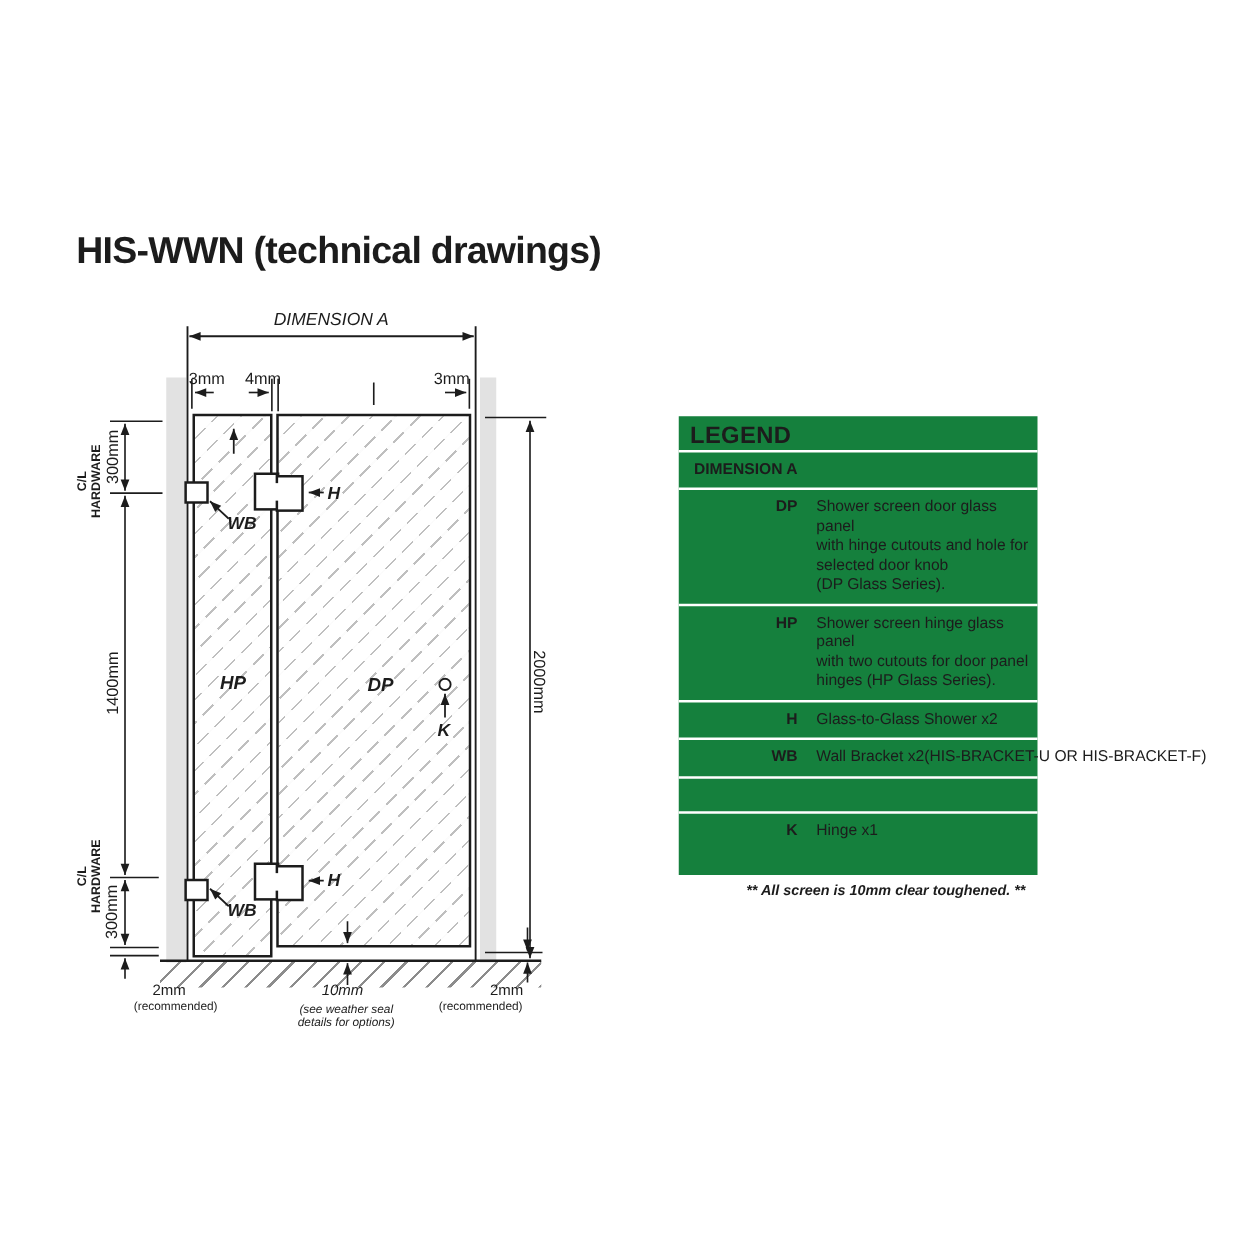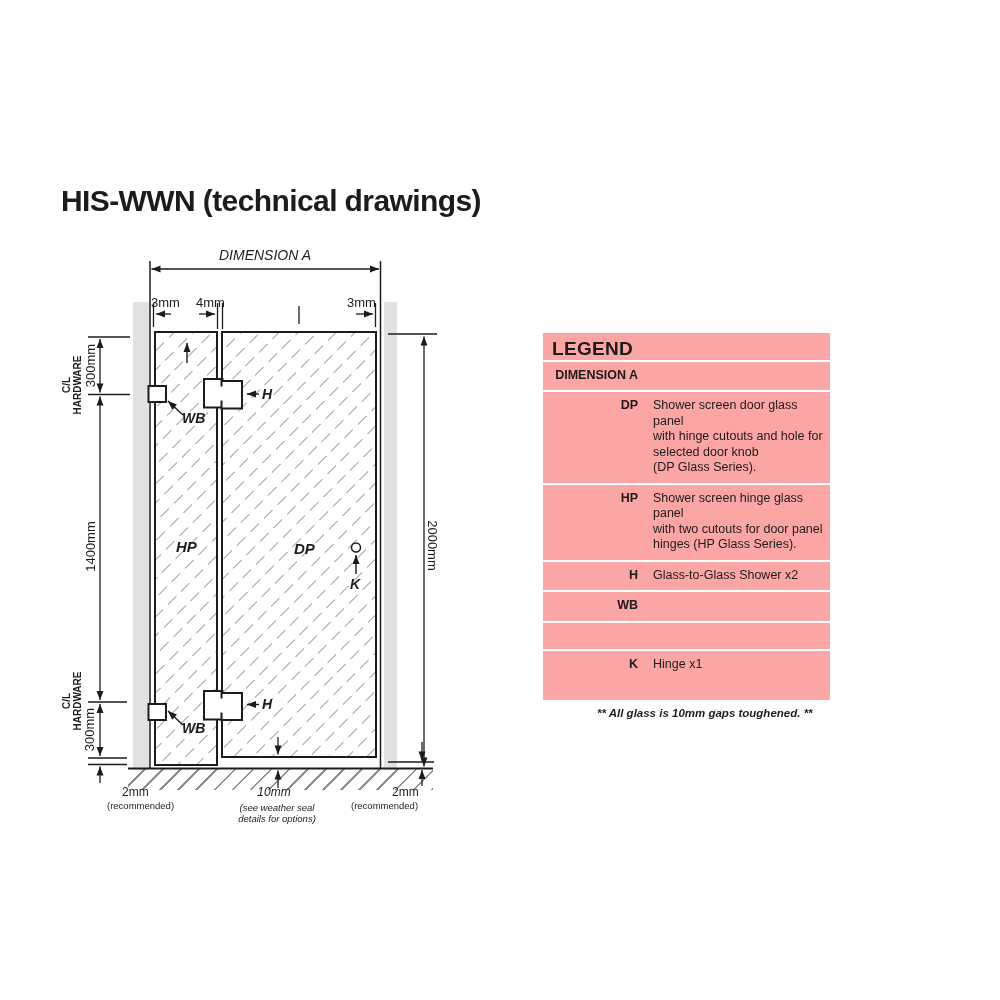--- a/index.html
+++ b/index.html
@@ -29,21 +29,21 @@
   .ital{font-style:italic;}
   .bi{font-weight:700;font-style:italic;font-size:14px;}
   .vlabel{position:absolute;text-align:center;transform:rotate(-90deg);transform-origin:center;
           font-size:13px;white-space:pre-line;line-height:11px;}
   .vlabel-cw{transform:rotate(90deg);}
   .clhw{font-size:10px;font-weight:700;line-height:11px;}
   .note{font-size:9.5px;white-space:pre-line;line-height:11px;}
   .mmval{font-size:12px;}
 
   
-  #legend{left:543px;top:333px;width:287px;height:367px;background:#fca5a5;font-size:12.5px;line-height:15.5px;}
+  #legend{left:543px;top:333px;width:287px;height:367px;background:#15803d;font-size:12.5px;line-height:15.5px;}
   #legend-title{font-size:19px;font-weight:700;padding:8px 0 3px 9px;letter-spacing:.3px;}
   .lrow{display:flex;border-top:2px solid #ffffff;padding:6px 0 7px 0;}
   .lterm{width:95px;text-align:right;font-weight:700;flex:none;}
   .ldesc{margin-left:15px;width:177px;white-space:pre-line;}
   .lrow.nowrap .ldesc{white-space:nowrap;width:auto;overflow:visible;}
   .lrow.empty{min-height:13px;}
   .lrow.last{min-height:23px;}
   #legend-footnote{left:597px;top:707px;font-size:11.5px;font-style:italic;font-weight:700;white-space:nowrap;}
 </style>
 </head>
@@ -189,25 +189,26 @@
       <div class="ldesc">Shower screen hinge glass panel
 with two cutouts for door panel
 hinges (HP Glass Series).</div>
     </div>
     <div class="lrow">
       <div class="lterm">H</div>
       <div class="ldesc">Glass-to-Glass Shower x2</div>
     </div>
     <div class="lrow nowrap">
       <div class="lterm">WB</div>
+      <div class="ldesc">Wall Bracket x2(HIS-BRACKET-U OR HIS-BRACKET-F)</div>
     </div>
     <div class="lrow empty">
       <div class="lterm"></div>
       <div class="ldesc"></div>
     </div>
     <div class="lrow last">
       <div class="lterm">K</div>
       <div class="ldesc">Hinge x1</div>
     </div>
   </div>
-  <div id="legend-footnote" class="abs">** All glass is 10mm gaps toughened. **</div>
+  <div id="legend-footnote" class="abs">** All screen is 10mm clear toughened. **</div>
 
 </div>
 
 </body></html>

